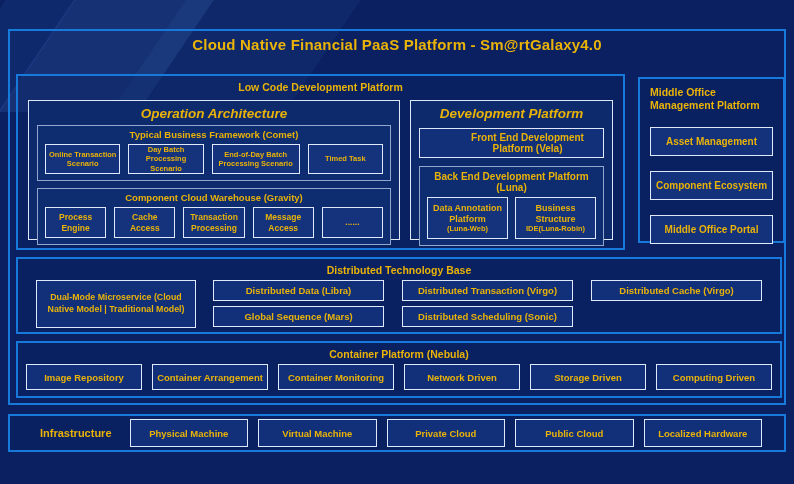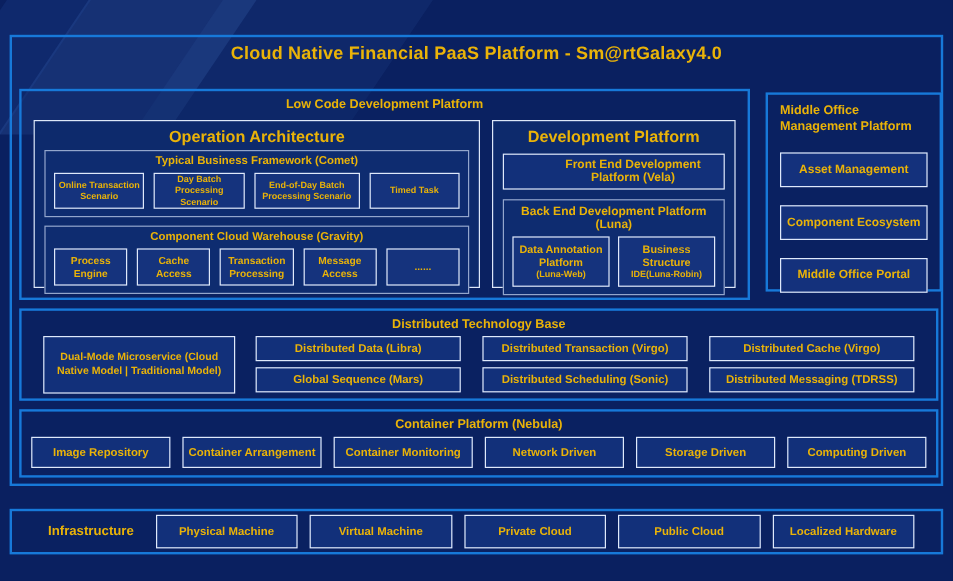--- a/index.html
+++ b/index.html
@@ -32,21 +32,21 @@
   }
 
   .section-label{font-weight:700;font-size:10.5px;text-align:center;padding-top:5px;}
 
   
   .lowcode{left:16px;top:74px;width:609px;height:176px;}
   .oparch{
     left:28px;top:100px;width:372px;height:140px;
     border:1px solid #dde7f8;background:#0d2a6c;
   }
-  .big-title{font-size:13.5px;font-weight:700;text-align:center;padding:5px 0 4px;}
+  .big-title{font-size:13.5px;font-weight:700;text-align:center;padding:5px 0 4px;font-style:italic;}
   .group{
     border:1px solid #93a6cc;background:#0e2c70;
     margin:0 8px 7px;box-sizing:border-box;
   }
   .group-label{font-size:9.5px;font-weight:700;text-align:center;padding:3px 0 2px;}
   .group-row{display:flex;gap:8px;padding:2px 7px 6px;}
   .mini{
     flex:1;border:1px solid #dfe9fb;background:#15337d;
     display:flex;align-items:center;justify-content:center;text-align:center;
     font-size:7.5px;font-weight:700;line-height:1.25;padding:1px 2px;
@@ -104,21 +104,21 @@
   
   .containerplat{left:16px;top:341px;width:766px;height:57px;}
   .cont-row{display:flex;gap:10px;padding:4px 8px 0;}
   .cont-cell{
     flex:1;height:24px;border:1px solid #dfe9fb;background:#12307a;
     display:flex;align-items:center;justify-content:center;
     font-size:9.5px;font-weight:700;text-align:center;
   }
 
   
-  .infra{left:8px;top:424px;width:778px;height:38px;display:flex;align-items:center;}
+  .infra{left:8px;top:414px;width:778px;height:38px;display:flex;align-items:center;}
   .infra-label{font-size:11px;font-weight:700;padding:0 18px 0 30px;white-space:nowrap;}
   .infra-row{flex:1;display:flex;gap:10px;padding-right:22px;}
   .infra-cell{
     flex:1;height:26px;border:1px solid #dfe9fb;background:#12307a;
     display:flex;align-items:center;justify-content:center;
     font-size:9.5px;font-weight:700;text-align:center;
   }
 </style>
 </head>
 <body>
@@ -186,21 +186,20 @@
   <div class="abs blue-box distributed panel-fill">
     <div class="section-label">Distributed Technology Base</div>
     <div class="dist-content">
       <div class="dualmode">Dual-Mode Microservice (Cloud Native Model | Traditional Model)</div>
       <div class="dist-grid">
         <div class="dist-cell">Distributed Data (Libra)</div>
         <div class="dist-cell">Distributed Transaction (Virgo)</div>
         <div class="dist-cell">Distributed Cache (Virgo)</div>
         <div class="dist-cell">Global Sequence (Mars)</div>
         <div class="dist-cell">Distributed Scheduling (Sonic)</div>
-        <div class="dist-cell">Distributed Messaging (TDRSS)</div>
       </div>
     </div>
   </div>
 
   <div class="abs blue-box containerplat panel-fill">
     <div class="section-label">Container Platform (Nebula)</div>
     <div class="cont-row">
       <div class="cont-cell">Image Repository</div>
       <div class="cont-cell">Container Arrangement</div>
       <div class="cont-cell">Container Monitoring</div>

